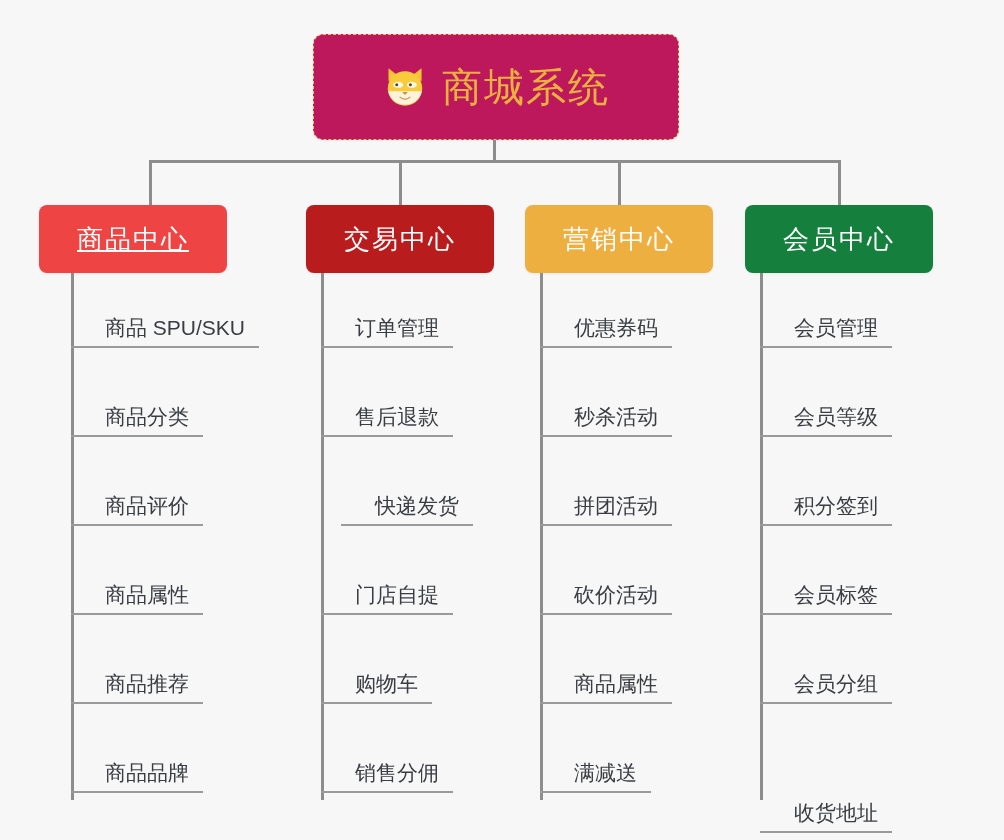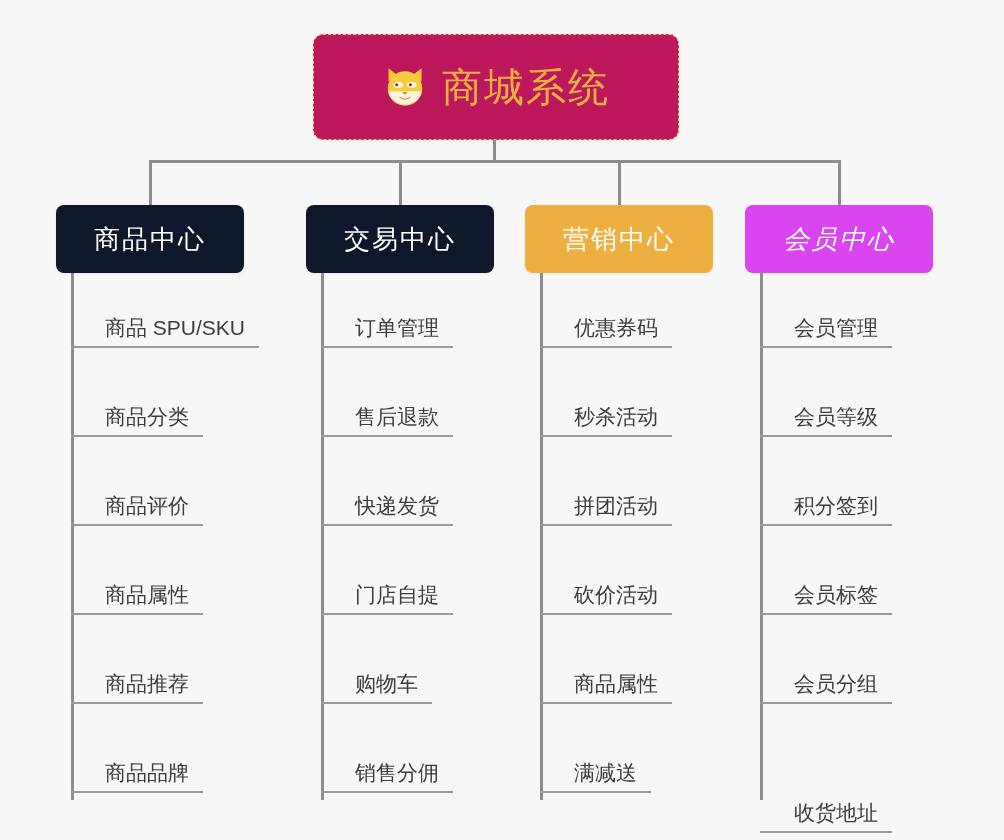--- a/index.html
+++ b/index.html
@@ -118,21 +118,21 @@
 
   <div class="conn conn-v" style="left:493px; top:140px; height:22px;"></div>
 
   <div class="conn conn-h" style="left:150px; top:160px; width:691px;"></div>
 
   <div class="conn conn-v" style="left:149px; top:160px; height:46px;"></div>
   <div class="conn conn-v" style="left:399px; top:160px; height:46px;"></div>
   <div class="conn conn-v" style="left:618px; top:160px; height:46px;"></div>
   <div class="conn conn-v" style="left:838px; top:160px; height:46px;"></div>
 
-  <div class="cat-box" style="left: 56px; background: #0f172a;">
+  <div class="cat-box" style="left: 39px; background: #ef4444; text-decoration: underline;">
     <span>商品中心</span>
   </div>
   <div class="spine" style="left:71px; top:273px; height:527px;"></div>
   <div class="leaf" style="left:71px; top:259px;">
     <span class="leaf-inner">商品 SPU/SKU</span>
   </div>
   <div class="leaf" style="left:71px; top:348px;">
     <span class="leaf-inner">商品分类</span>
   </div>
   <div class="leaf" style="left:71px; top:437px;">
@@ -141,31 +141,31 @@
   <div class="leaf" style="left:71px; top:526px;">
     <span class="leaf-inner">商品属性</span>
   </div>
   <div class="leaf" style="left:71px; top:615px;">
     <span class="leaf-inner">商品推荐</span>
   </div>
   <div class="leaf" style="left:71px; top:704px;">
     <span class="leaf-inner">商品品牌</span>
   </div>
 
-  <div class="cat-box" style="left: 306px; background: #0f172a;">
+  <div class="cat-box" style="left: 306px; background: #b91c1c;">
     <span>交易中心</span>
   </div>
   <div class="spine" style="left:321px; top:273px; height:527px;"></div>
   <div class="leaf" style="left:321px; top:259px;">
     <span class="leaf-inner">订单管理</span>
   </div>
   <div class="leaf" style="left:321px; top:348px;">
     <span class="leaf-inner">售后退款</span>
   </div>
-  <div class="leaf" style="left:321px; top:437px;">
+  <div class="leaf" style="left:321px; top:437px;padding-left:20px;">
     <span class="leaf-inner">快递发货</span>
   </div>
   <div class="leaf" style="left:321px; top:526px;">
     <span class="leaf-inner">门店自提</span>
   </div>
   <div class="leaf" style="left:321px; top:615px;">
     <span class="leaf-inner">购物车</span>
   </div>
   <div class="leaf" style="left:321px; top:704px;">
     <span class="leaf-inner">销售分佣</span>
@@ -187,21 +187,21 @@
   <div class="leaf" style="left:540px; top:526px;">
     <span class="leaf-inner">砍价活动</span>
   </div>
   <div class="leaf" style="left:540px; top:615px;">
     <span class="leaf-inner">商品属性</span>
   </div>
   <div class="leaf" style="left:540px; top:704px;">
     <span class="leaf-inner">满减送</span>
   </div>
 
-  <div class="cat-box" style="left: 745px; background: #d946ef; font-style: italic;">
+  <div class="cat-box" style="left: 745px; background: #15803d;">
     <span>会员中心</span>
   </div>
   <div class="spine" style="left:760px; top:273px; height:527px;"></div>
   <div class="leaf" style="left:760px; top:259px;">
     <span class="leaf-inner">会员管理</span>
   </div>
   <div class="leaf" style="left:760px; top:348px;text-align:center;">
     <span class="leaf-inner">会员等级</span>
   </div>
   <div class="leaf" style="left:760px; top:437px;">

